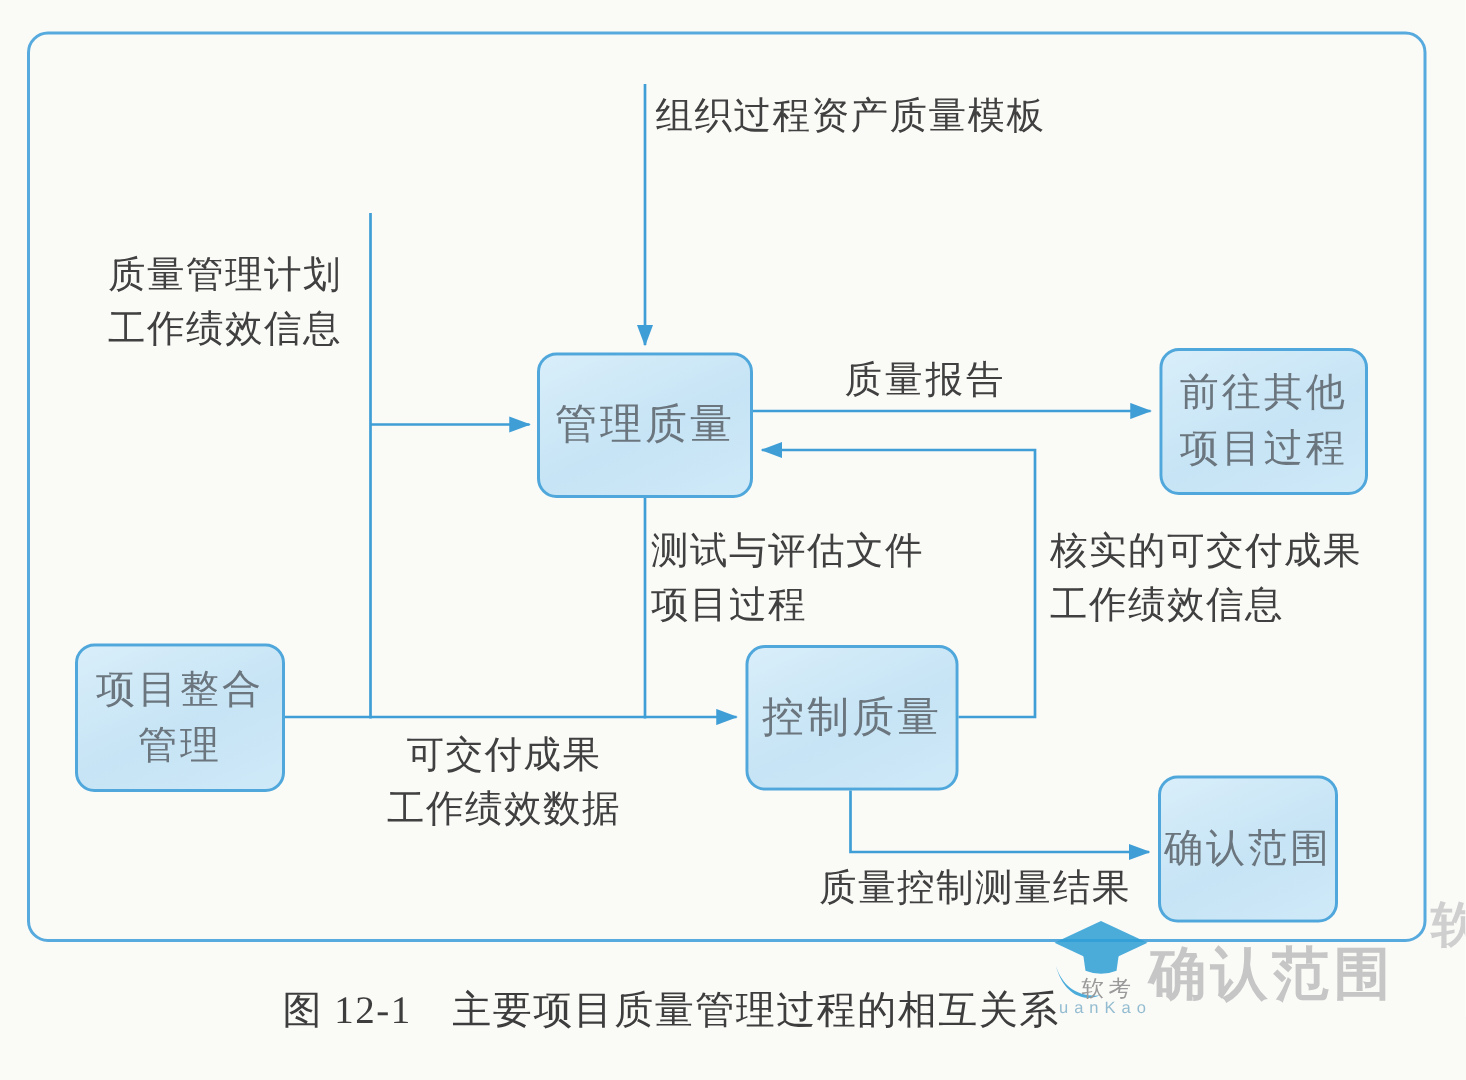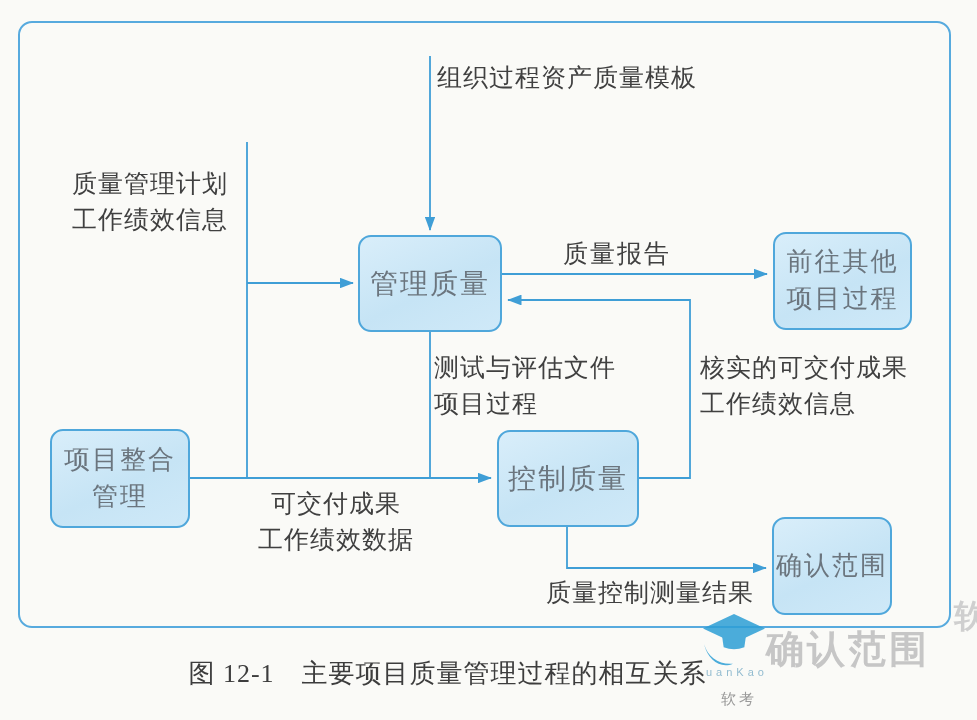--- a/index.html
+++ b/index.html
@@ -109,21 +109,20 @@
     color: #c6c6c6;
     white-space: nowrap;
   }
   .wm-small-cn {
     position: absolute;
     left: 721px;
     top: 650px;
     font-size: 15px;
     letter-spacing: 3px;
     color: #9a9a9a;
-    margin-top: 40px;
   }
   .wm-small-en {
     position: absolute;
     left: 706px;
     top: 666px;
     font-family: "Liberation Sans", sans-serif;
     font-size: 11px;
     letter-spacing: 4px;
     color: #93bcd0;
   }

